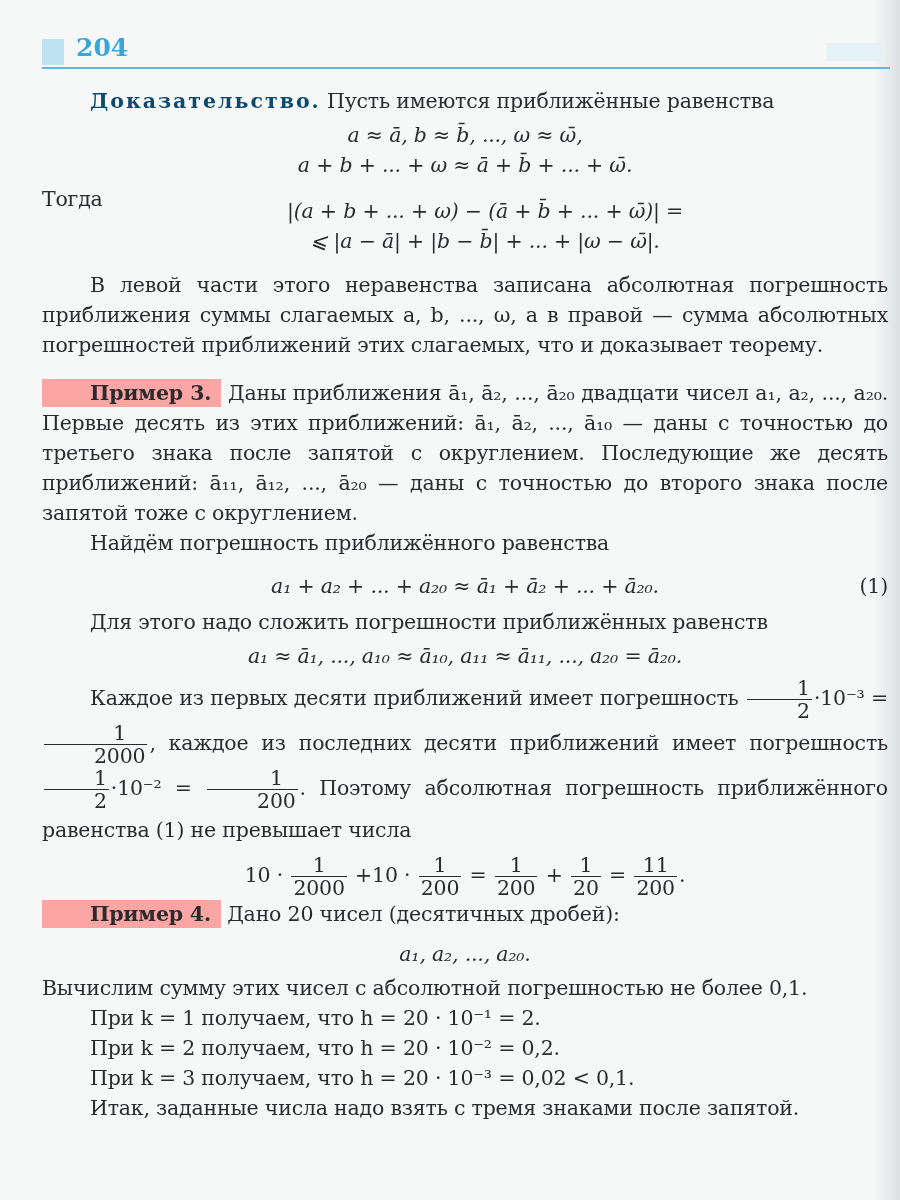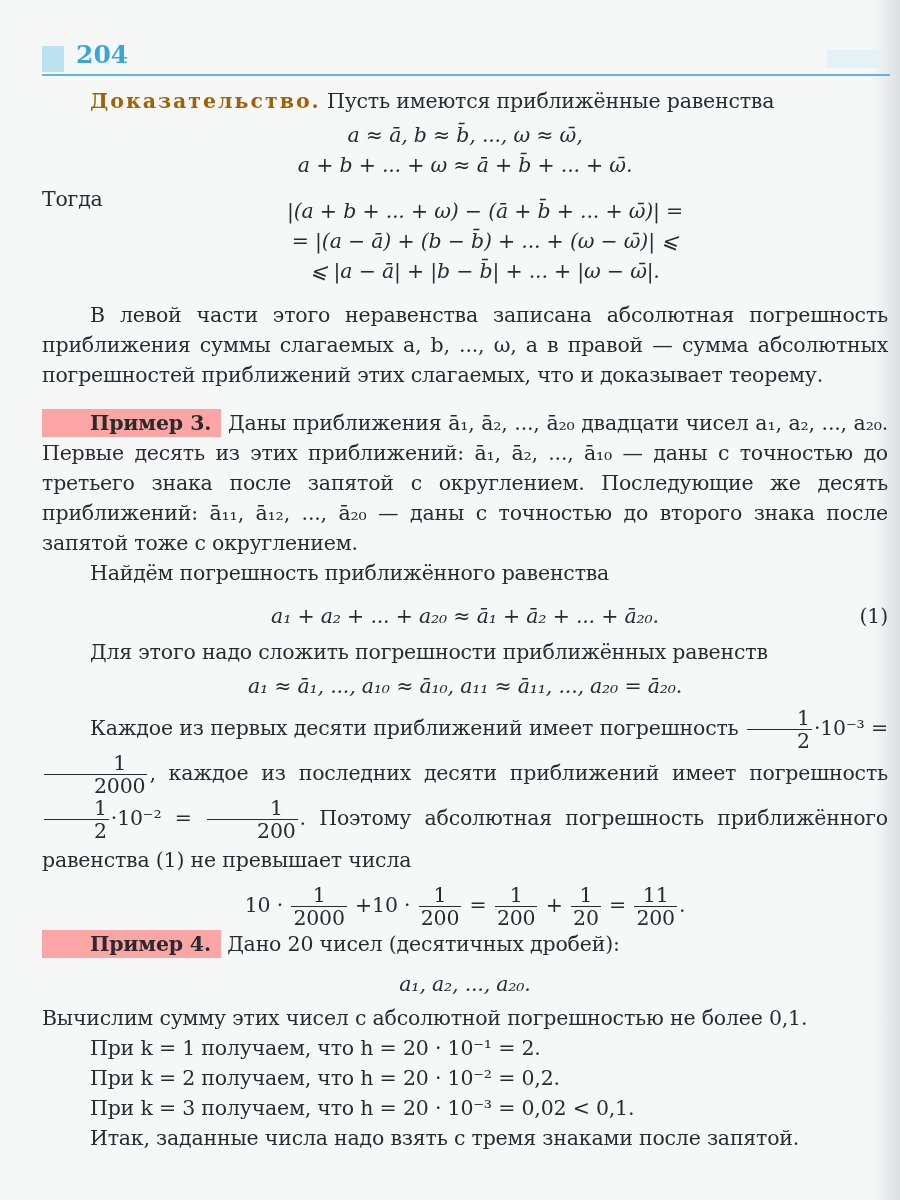--- a/index.html
+++ b/index.html
@@ -8,41 +8,41 @@
     background:#f6f8f8;
     font-family:"DejaVu Serif","Liberation Serif",serif;
     color:#2b2b2e;
     position:relative;
   }
   .shadow-right {
     position:absolute; top:0; right:0; width:28px; height:1200px;
     background:linear-gradient(to right, rgba(246,248,248,0), rgba(200,205,210,0.55));
   }
   .header {
-    position:absolute; left:42px; top:40px; width:848px; height:34px;
+    position:absolute; left:42px; top:33px; width:848px; height:34px;
     border-bottom:2px solid #5fb6e0;
   }
   .header .tab {
     position:absolute; left:0; top:6px; width:22px; height:26px; background:#bde3f3;
   }
   .header .pnum {
     position:absolute; left:34px; top:0px; font-size:25px; font-weight:bold;
     color:#3aa6d8; font-family:"DejaVu Serif",serif;
   }
   .header .faint {
     position:absolute; right:8px; top:10px; width:55px; height:18px; background:#e4f1f7;
   }
   .page {
     position:absolute; left:42px; top:82px; width:846px;
     font-size:20.5px; line-height:30px; letter-spacing:-0.2px;
   }
   p { margin:0; text-align:justify; }
   .ind { text-indent:48px; }
   .formula { text-align:center; font-style:italic; font-family:"DejaVu Serif",serif; }
-  .proof-label { color:#a16207; font-weight:bold; letter-spacing:2px; }
+  .proof-label { color:#0c4a6e; font-weight:bold; letter-spacing:2px; }
   .ex-label {
     font-weight:bold; background:#fca5a5; padding:2px 10px 2px 48px; margin-left:-48px;
   }
   .eqnum { position:absolute; right:0; font-style:normal; }
   .frac { display:inline-block; vertical-align:middle; text-align:center; font-style:normal; line-height:22px; margin:0 2px; }
   .frac .n { display:block; border-bottom:1.3px solid #2b2b2e; padding:0 2px; }
   .frac .d { display:block; padding:0 2px; }
 </style>
 </head>
 <body>
@@ -58,21 +58,20 @@
 <div class="page">
 
   <p class="ind" style="margin-top:4px;">
     <span class="proof-label">Доказательство.</span>
     <span>Пусть имеются приближённые равенства</span>
   </p>
   <div class="formula" style="margin-top:4px;">a ≈ ā, b ≈ b̄, ..., ω ≈ ω̄,</div>
   <div class="formula">a + b + ... + ω ≈ ā + b̄ + ... + ω̄.</div>
   <p style="margin-top:4px;">Тогда</p>
   <div class="formula" style="margin-top:-18px;padding-left:40px;font-style:italic;">|(a + b + ... + ω) − (ā + b̄ + ... + ω̄)| =</div>
-  <div class="formula" style="padding-left:40px;">= |(a − ā) + (b − b̄) + ... + (ω − ω̄)| ⩽</div>
   <div class="formula" style="padding-left:40px;">⩽ |a − ā| + |b − b̄| + ... + |ω − ω̄|.</div>
   <p class="ind" style="margin-top:14px;">В левой части этого неравенства записана абсолютная погрешность приближения суммы слагаемых a, b, ..., ω, а в правой — сумма абсолютных погрешностей приближений этих слагаемых, что и доказывает теорему.</p>
 
   <p class="ind" style="margin-top:18px;">
     <span class="ex-label">Пример 3.</span>
     <span>Даны приближения ā₁, ā₂, ..., ā₂₀ двадцати чисел a₁, a₂, ..., a₂₀. Первые десять из этих приближений: ā₁, ā₂, ..., ā₁₀ — даны с точностью до третьего знака после запятой с округлением. Последующие же десять приближений: ā₁₁, ā₁₂, ..., ā₂₀ — даны с точностью до второго знака после запятой тоже с округлением.</span>
   </p>
   <p class="ind">Найдём погрешность приближённого равенства</p>
   <div class="formula" style="position:relative;margin-top:13px;">
     <span>a₁ + a₂ + ... + a₂₀ ≈ ā₁ + ā₂ + ... + ā₂₀.</span>

